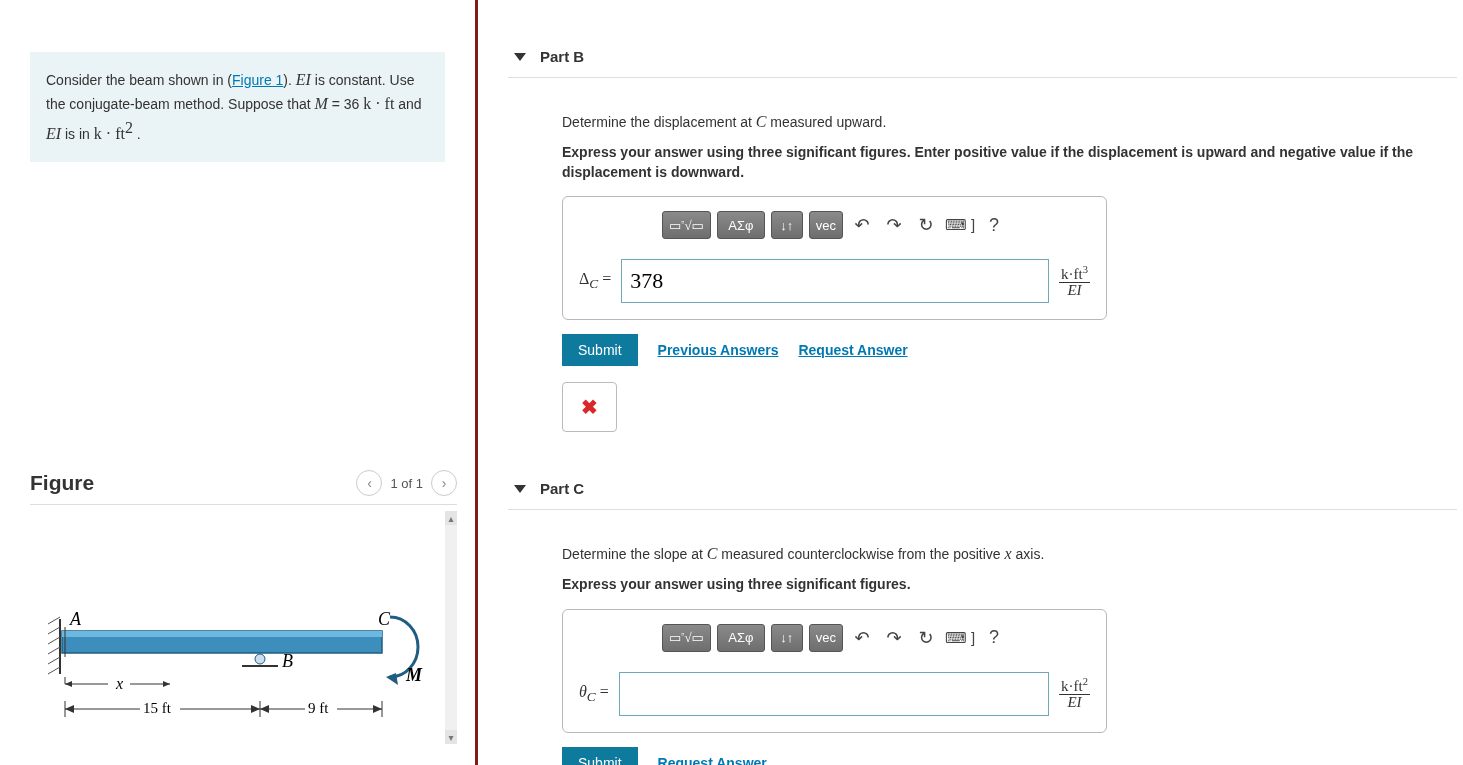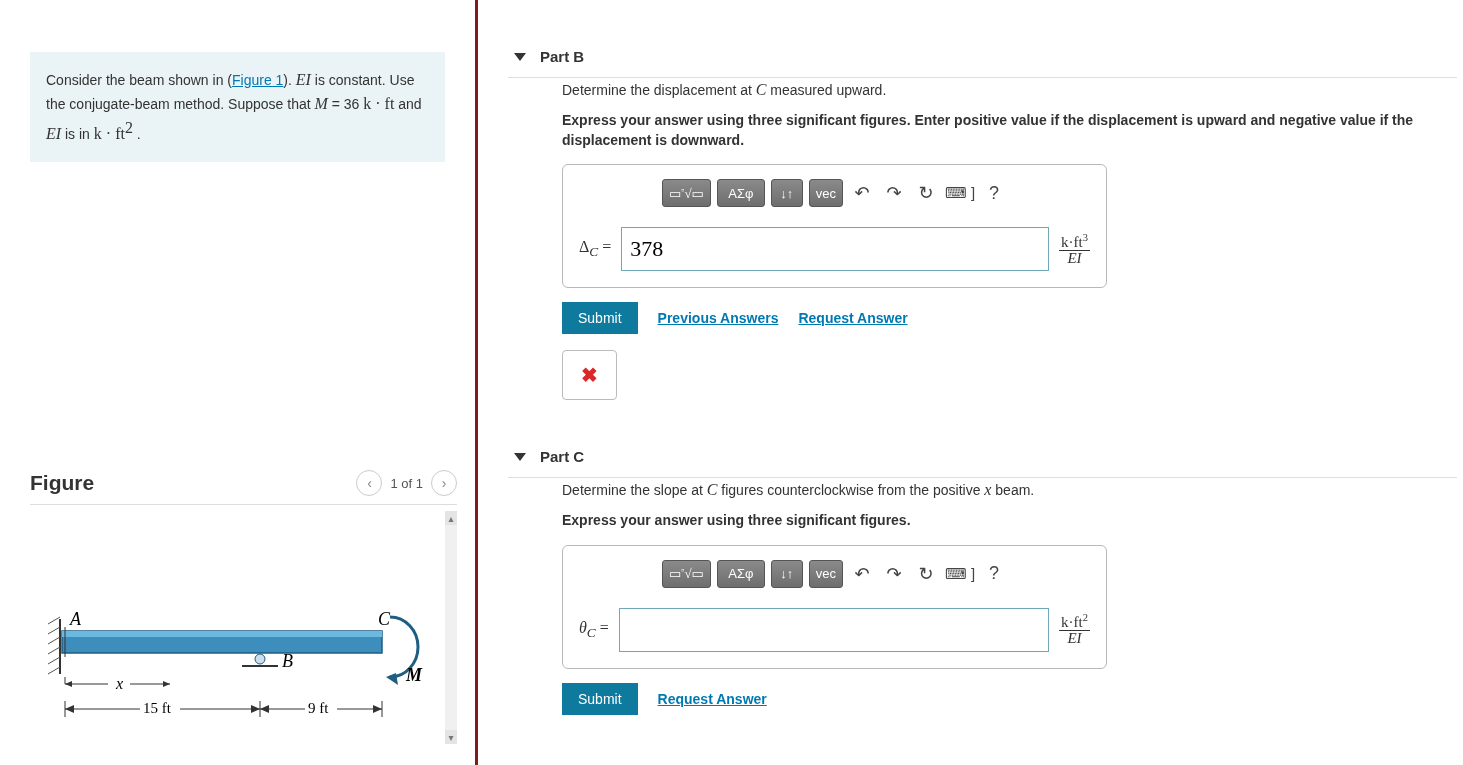--- a/index.html
+++ b/index.html
@@ -75,21 +75,21 @@
   }
   .part-header {
     display: flex; align-items: center; gap: 14px;
     border-bottom: 1px solid #ddd;
     padding: 12px 0 12px 6px;
     margin-right: 6px;
   }
   .tri { width:0;height:0;border-left:6px solid transparent;border-right:6px solid transparent;border-top:8px solid #333; }
   .part-title { font-weight: bold; font-size:15px; }
   .part-body { margin-left: 54px; margin-right: 12px; }
-  .desc { margin-top: 3px; margin-bottom:12px; font-size:14px; }
+  .desc { margin-top: 35px; margin-bottom:12px; font-size:14px; }
   .instr { font-weight: bold; font-size:14px; margin-bottom: 14px; line-height:1.4; }
   .answer-outer {
     border: 1px solid #b8b8b8;
     border-radius: 6px;
     padding: 14px 10px 16px 10px;
     width: 545px;
   }
   .toolbar-row {
     display: flex; align-items: center; justify-content: center; gap: 6px;
     margin-bottom: 20px;
@@ -259,21 +259,21 @@
     </div>
   </div>
 
   <div class="part">
     <div class="part-header">
       <div class="tri"></div>
       <div class="part-title">Part C</div>
     </div>
     <div class="part-body">
       <div class="desc">
-        <span>Determine the slope at </span><span class="mathit" style="font-size:16px;">C</span><span> figures counterclockwise from the positive </span><span class="mathit" style="font-size:16px;">x</span><span> beam.</span>
+        <span>Determine the slope at </span><span class="mathit" style="font-size:16px;">C</span><span> measured counterclockwise from the positive </span><span class="mathit" style="font-size:16px;">x</span><span> axis.</span>
       </div>
       <div class="instr">Express your answer using three significant figures.</div>
 
       <div class="answer-outer">
         <div class="toolbar-row">
           <div class="tbtn">
               <span style="font-family:serif;">▭<sup style="font-size:9px;">▫</sup>√▭</span>
             </div>
           <div class="tbtn">ΑΣφ</div>
           <div class="tbtn small">↓↑</div>

